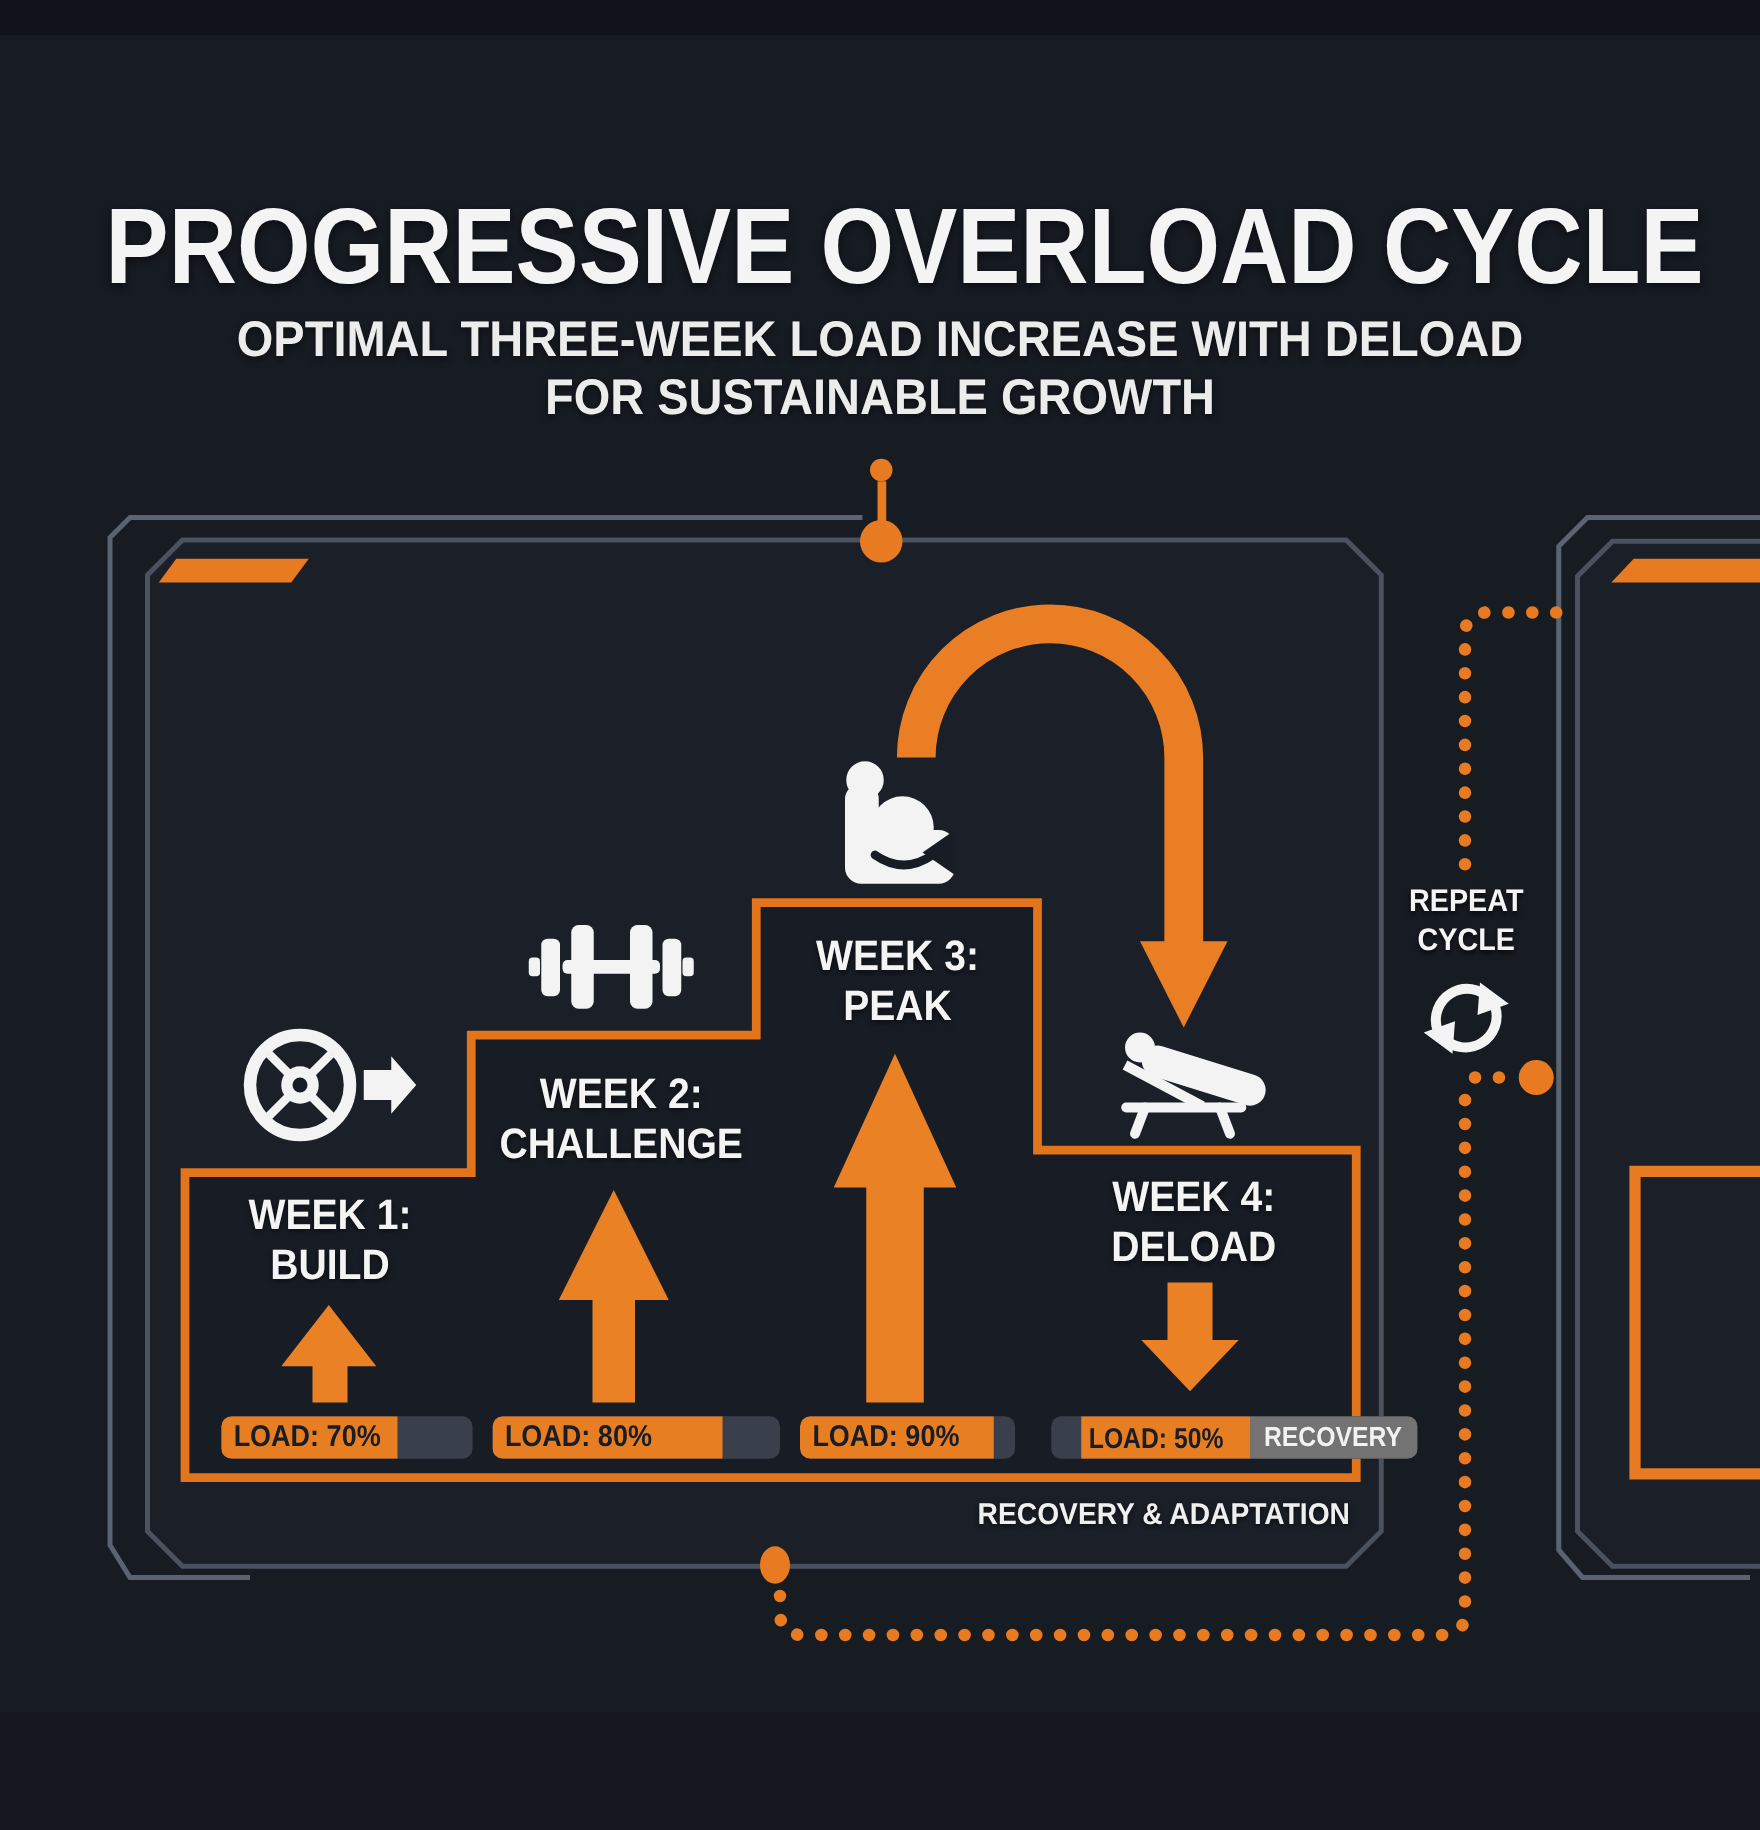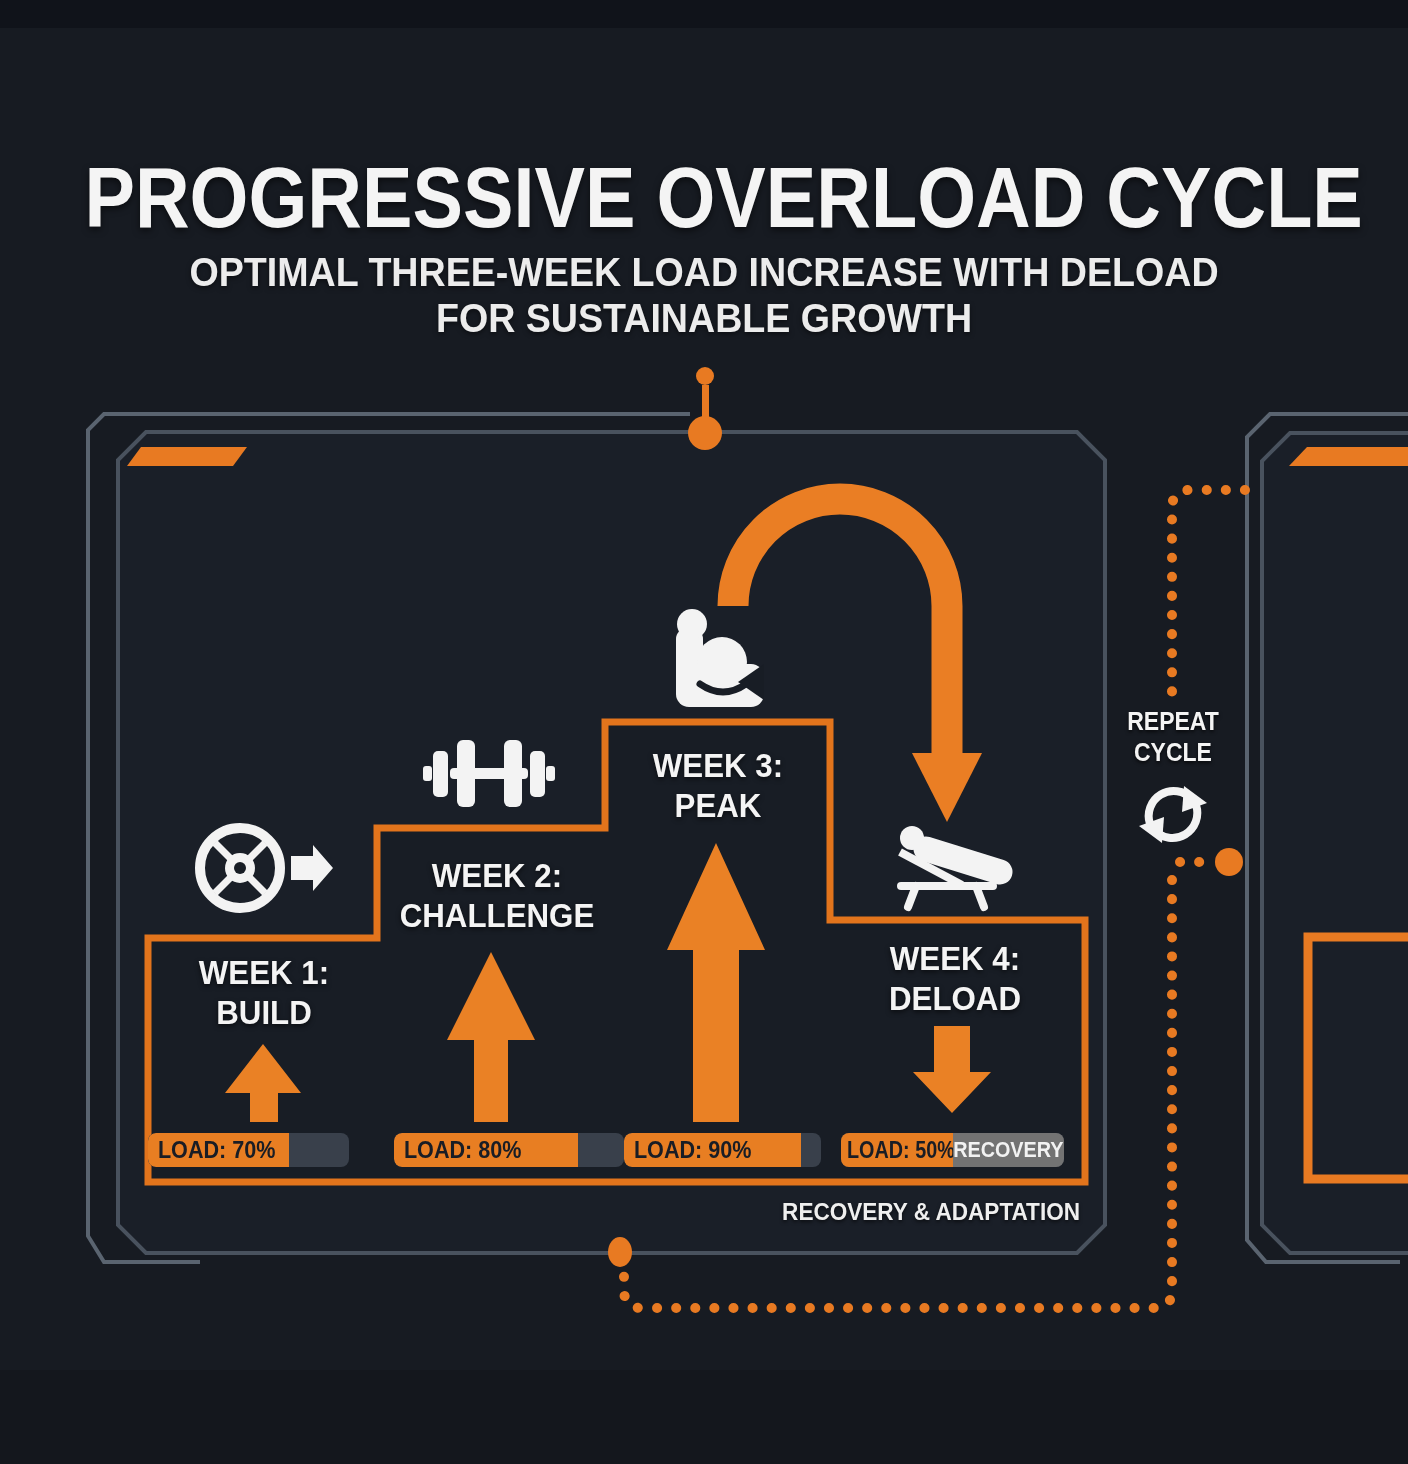--- a/index.html
+++ b/index.html
@@ -43,24 +43,24 @@
   }
   .bar .fill{
     position:absolute;left:0;top:0;bottom:0;background:#E87E22;
     border-radius:8px 0 0 8px;
   }
   .bar .lbl{
     position:absolute;left:0;top:0;height:34px;display:flex;align-items:center;
     padding-left:11px;font-weight:bold;font-size:24px;color:#191D25;
     transform:scaleX(0.9);transform-origin:left center;white-space:nowrap;
   }
-  .bar1{left:148px;width:201px;}
+  .bar1{left:177px;width:201px;}
   .bar2{left:394px;width:230px;}
-  .bar3{left:624px;width:197px;}
-  .bar4{left:841px;width:223px;display:flex;}
+  .bar3{left:640px;width:172px;}
+  .bar4{left:841px;width:269px;display:flex;padding-left:24px;}
   .bar4 .seg{height:100%;display:flex;align-items:center;overflow:hidden;}
   .bar4 .seg-load{background:#E87E22;}
   .bar4 .seg-load span{
     font-weight:bold;font-size:23px;color:#191D25;padding-left:7px;
     transform:scaleX(0.86);transform-origin:left center;white-space:nowrap;
   }
   .bar4 .seg-rec{flex:1;background:#737373;justify-content:center;}
   .bar4 .seg-rec span{
     font-weight:bold;font-size:22px;color:#F2F2F2;transform:scaleX(0.9);white-space:nowrap;
   }

